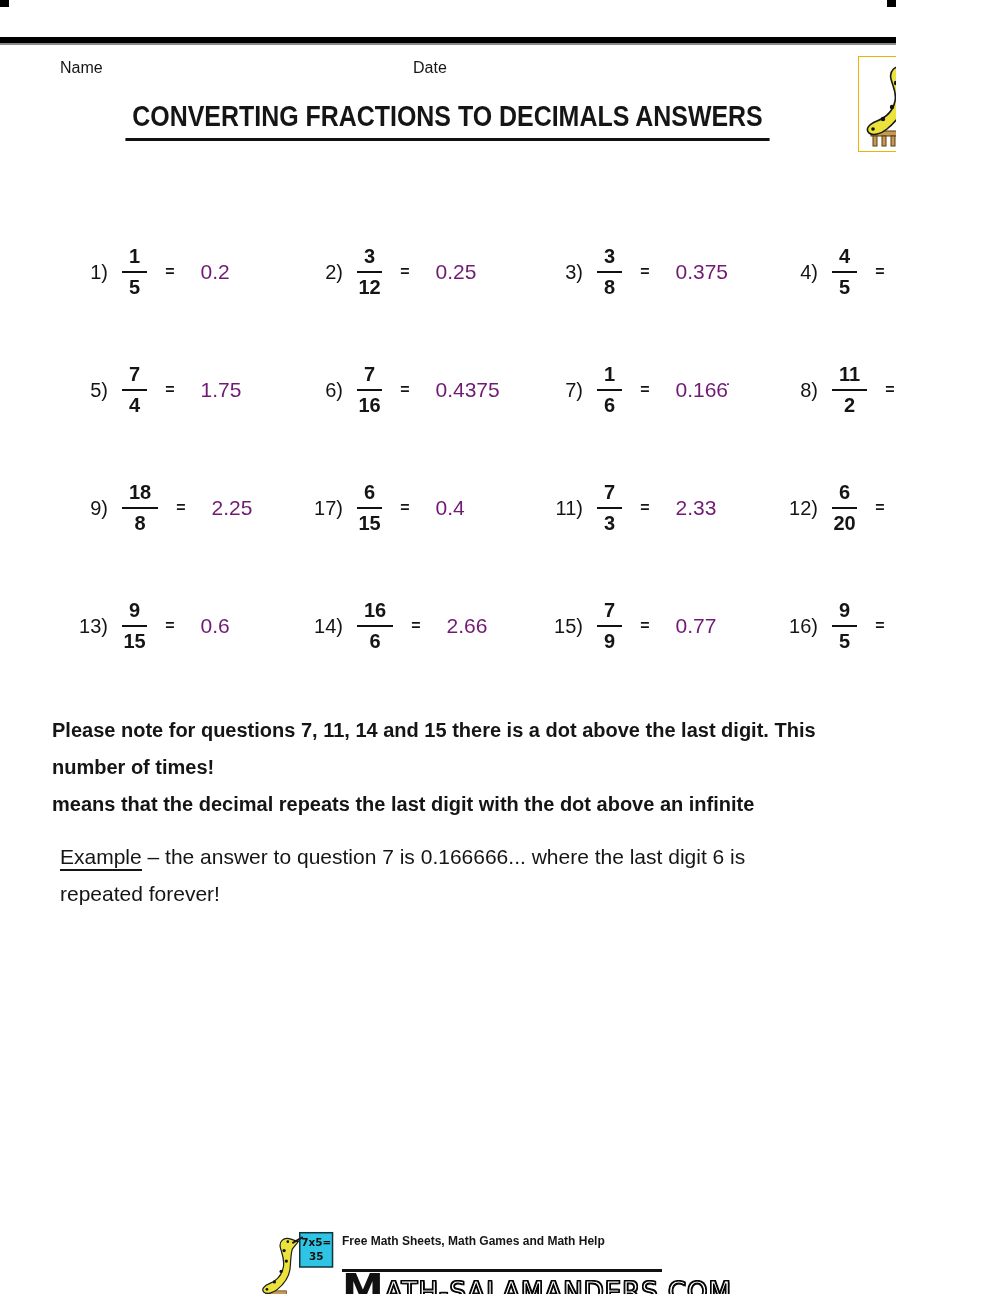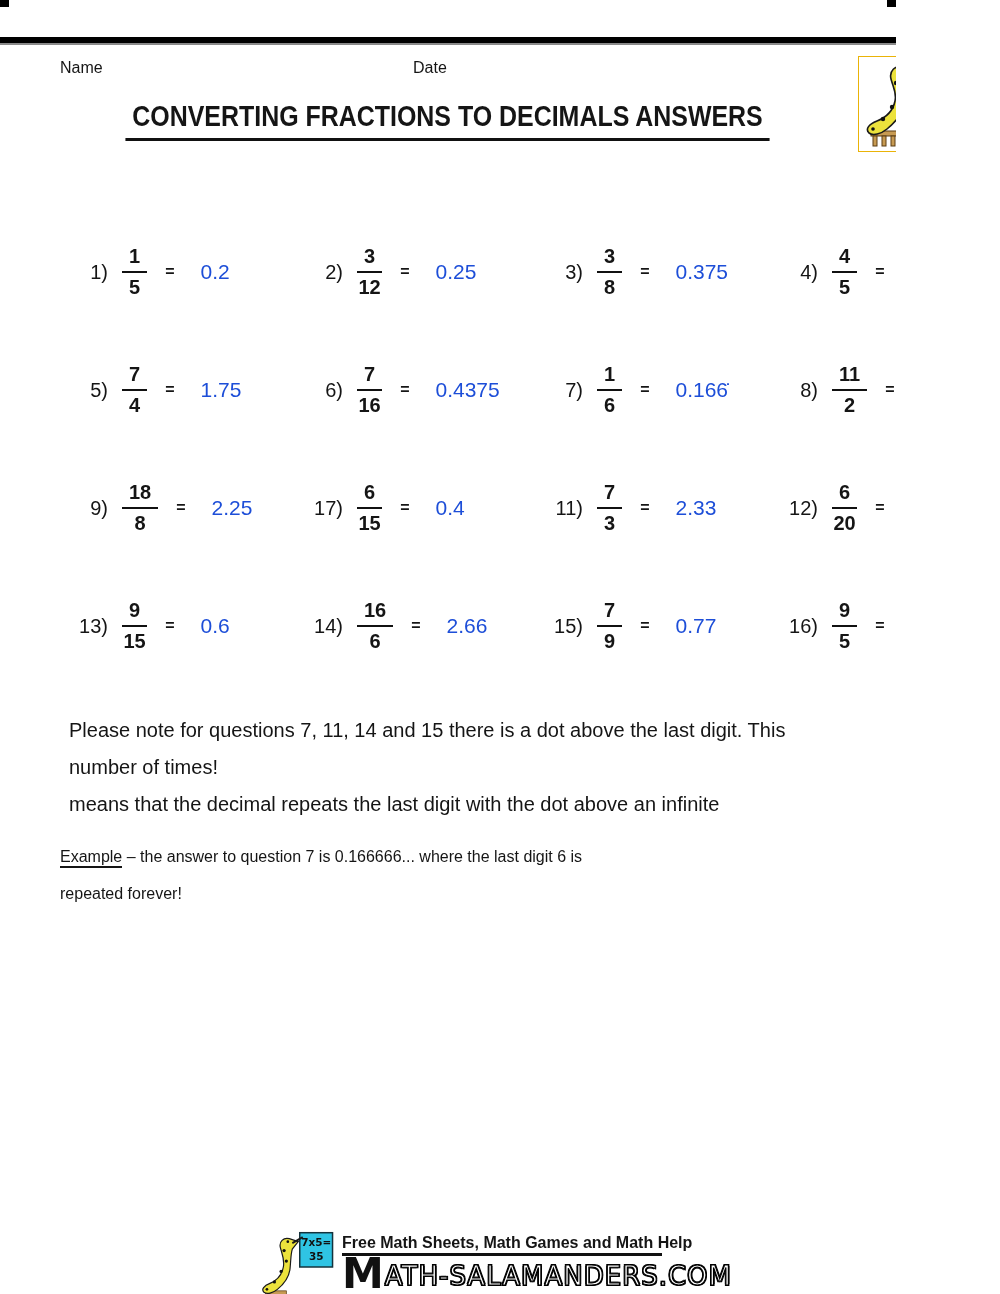--- a/index.html
+++ b/index.html
@@ -20,29 +20,29 @@
   .title-wrap{position:absolute;left:0;right:0;top:100px;text-align:center;}
   .title-wrap span{display:inline-block;font-size:29px;font-weight:bold;border-bottom:3px solid #111;padding:0 8px 5px;transform:scaleX(0.86);transform-origin:center top;white-space:nowrap;}
 
   #problems-grid{position:absolute;left:60px;top:232px;width:880px;display:grid;grid-template-columns:235px 240px 235px 170px;grid-auto-rows:80px;row-gap:38px;}
   .prob{display:flex;align-items:center;}
   .qnum{width:48px;text-align:right;font-size:20px;flex:none;}
   .frac{margin-left:14px;text-align:center;display:inline-block;flex:none;}
   .fnum{display:block;font-weight:bold;font-size:20px;line-height:1.15;padding:0 7px 3px;border-bottom:2.5px solid #111;}
   .fden{display:block;font-weight:bold;font-size:20px;line-height:1.15;padding-top:3px;}
   .eq{margin-left:18px;font-size:16px;font-weight:600;flex:none;}
-  .ans{margin-left:26px;font-size:21px;color:#1d4ed8;white-space:nowrap;}
-
-  .note{position:absolute;left:69px;top:712px;width:890px;font-size:20px;line-height:37px;}
-  .example{position:absolute;left:60px;top:838px;width:890px;font-size:16px;line-height:37px;}
+  .ans{margin-left:26px;font-size:21px;color:#701a75;white-space:nowrap;}
+
+  .note{position:absolute;left:52px;top:712px;width:890px;font-size:20px;line-height:37px;font-weight:bold;}
+  .example{position:absolute;left:60px;top:838px;width:890px;font-size:21px;line-height:37px;}
   .ex-word{border-bottom:2px solid #151515;padding-bottom:1px;}
 
   .footer{position:absolute;left:0;right:0;top:1228px;display:flex;justify-content:center;align-items:flex-start;margin-left:24px;}
   .footer-col{width:320px;margin-left:2px;}
-  .tagline{font-size:16px;font-weight:bold;text-align:right;white-space:nowrap;padding:6px 0 1px;}
+  .tagline{font-size:12px;font-weight:bold;text-align:left;white-space:nowrap;padding:6px 0 21px;}
   .footer-rule{border-top:3px solid #111;width:100%;height:0;}
   .brand{display:flex;align-items:flex-end;margin-top:1px;}
   .brand-m{font-size:42px;font-weight:bold;line-height:0.8;color:#111;margin-right:1px;font-family:"DejaVu Sans",sans-serif;}
   .brand-rest{font-size:26px;font-weight:normal;letter-spacing:1px;color:#fff;-webkit-text-stroke:1.2px #000;text-shadow:1px 1px 0 #000,-1px -1px 0 #000,1px -1px 0 #000,-1px 1px 0 #000;white-space:nowrap;font-family:"DejaVu Sans",sans-serif;}
   svg text{font-family:"DejaVu Sans",sans-serif;}
 </style>
 </head>
 <body>
 
 <div id="page">

